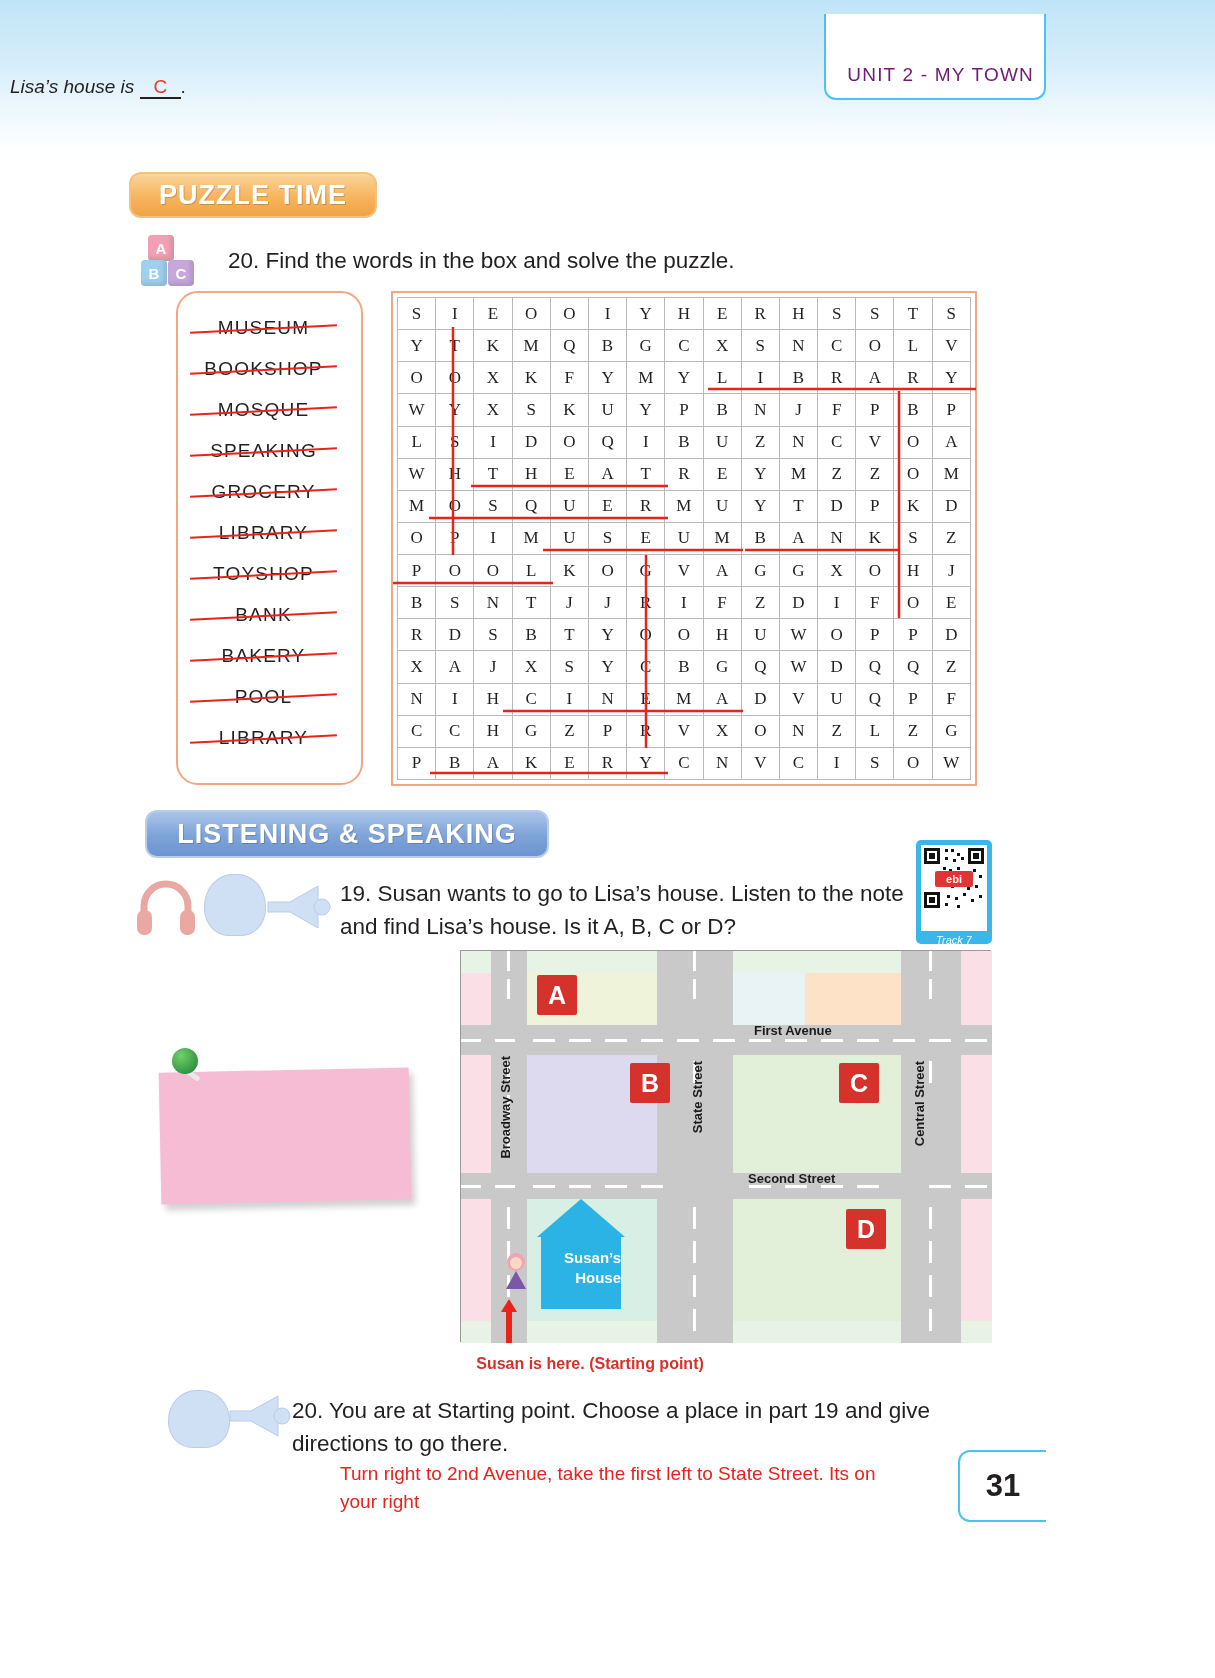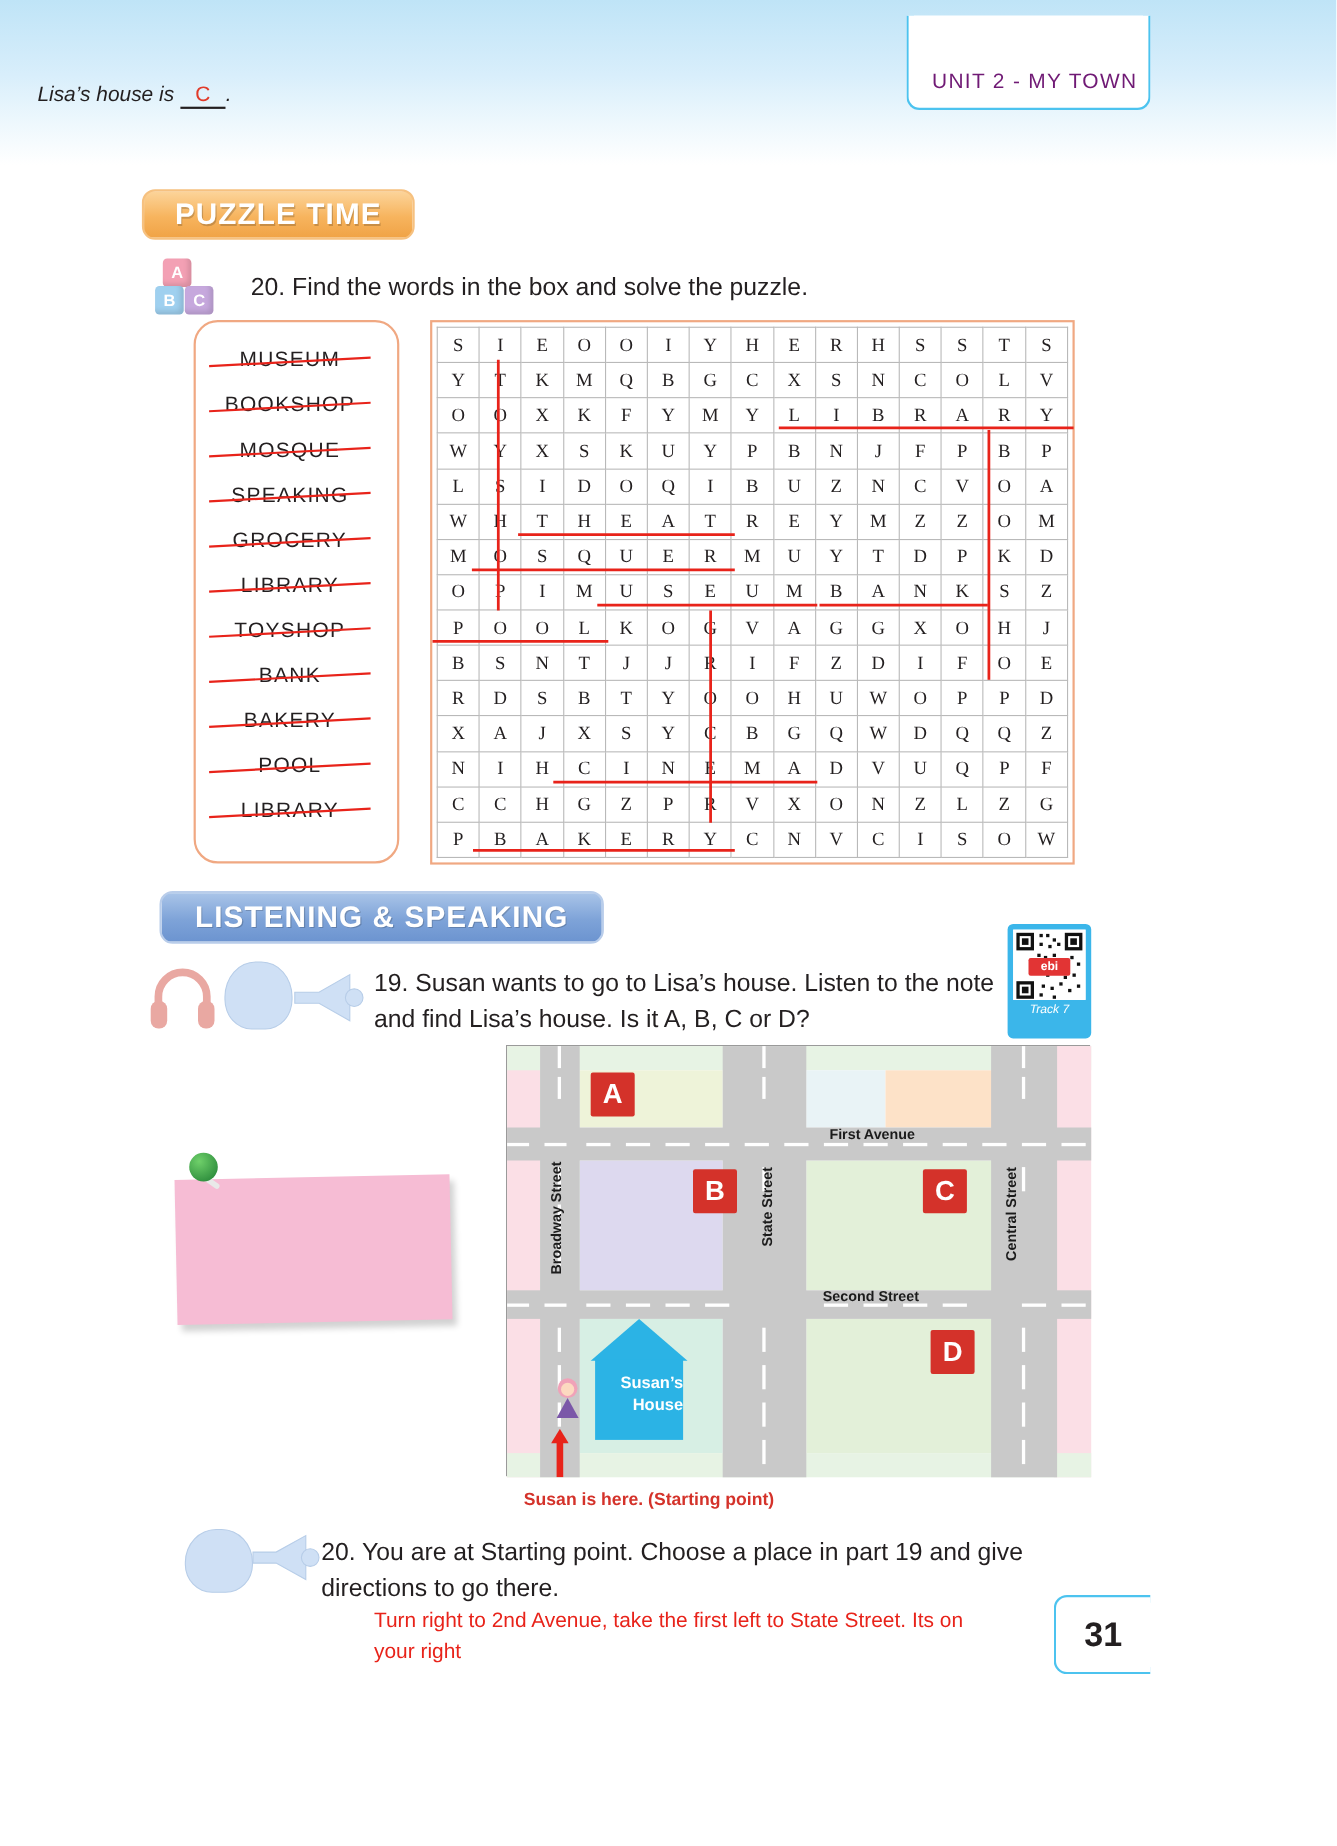--- a/index.html
+++ b/index.html
@@ -115,21 +115,21 @@
   #mega2 { position:absolute; left:224px; top:1390px; width:70px; height:52px; }
 
   .head-shape { width:100%; height:100%; background:#cfe0f5; border-radius:46% 46% 40% 40% / 52% 52% 44% 44%;
                 border:1px solid #b7cde8; }
 
   
   #qr-box {
     position:absolute; left:916px; top:840px; width:76px; height:104px;
     background:#3bb6ea; border-radius:5px; padding:5px 5px 0 5px;
   }
-  #qr-img { width:66px; height:64px; background:#ffffff; position:relative; overflow:hidden; }
+  #qr-img { width:66px; height:86px; background:#ffffff; position:relative; overflow:hidden; }
   #qr-label { text-align:center; color:#ffffff; font-size:11px; margin-top:3px; font-style:italic; }
   #ebi-badge { position:absolute; left:14px; top:26px; width:38px; height:16px; background:#e23434;
                color:#fff; font-size:11px; font-weight:bold; display:flex; align-items:center; justify-content:center;
                border-radius:2px; }
 
   
   #map {
     position:absolute; left:460px; top:950px; width:531px; height:392px;
     background:#ffffff; border:1px solid #9a9a9a;
   }
@@ -162,21 +162,21 @@
     color:#d4322a; font-weight:bold; font-size:16px; text-align:center;
   }
 
   
   #note {
     position:absolute; left:160px; top:1070px; width:250px; height:132px;
     background:#f6bcd4; box-shadow:4px 6px 6px rgba(0,0,0,0.18);
     transform: rotate(-1.2deg);
   }
   #note-text {
-    position:absolute; left:34px; top:76px; font-size:19px; font-style:italic; color:#231f20;
+    position:absolute; left:10px; top:76px; font-size:19px; font-style:italic; color:#231f20;
     font-family:"Liberation Sans", sans-serif;
   }
   #note-answer { color:#e13b2a; border-bottom:2px solid #231f20; padding:0 14px; font-style:normal; }
   #pin { position:absolute; left:168px; top:1048px; width:32px; height:32px; }
   #pin-head { position:absolute; left:4px; top:0; width:26px; height:26px; border-radius:50%;
               background: radial-gradient(circle at 35% 30%, #6fd06a, #1e7d32); }
   #pin-needle { position:absolute; left:2px; top:20px; width:32px; height:5px; background:#e9e9e9;
                 transform: rotate(35deg); border-radius:3px; }
 
   

